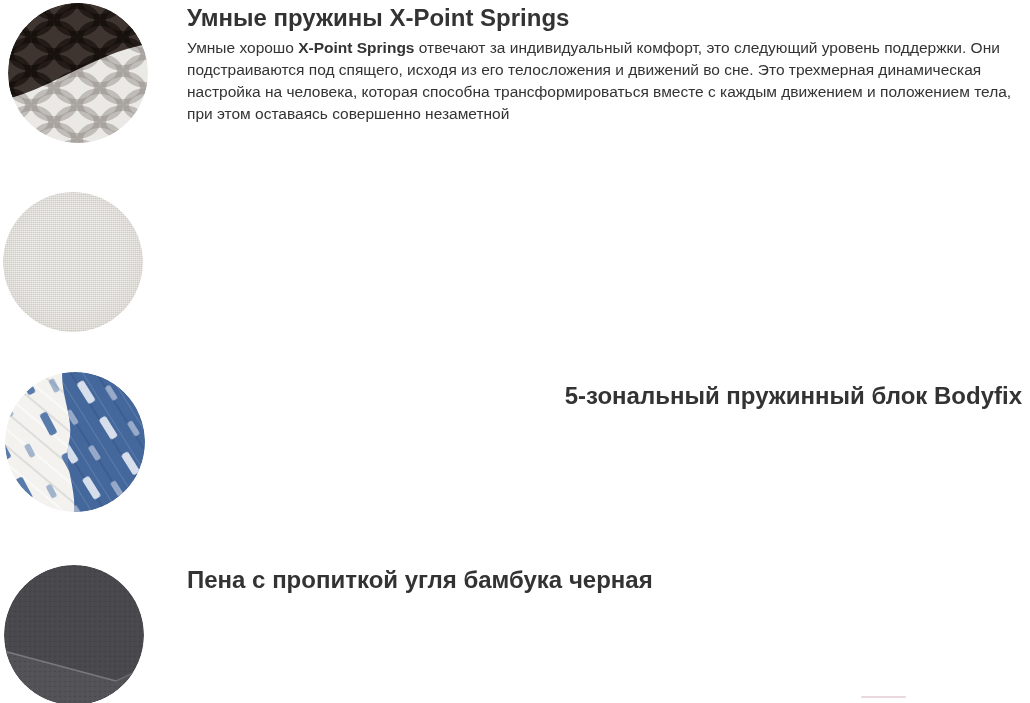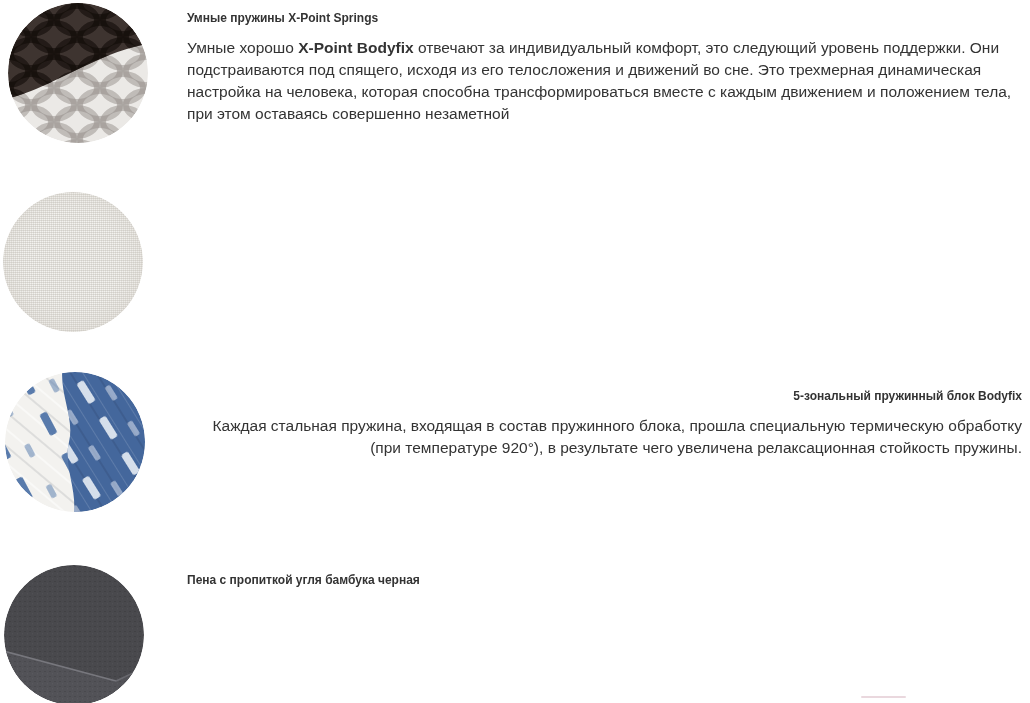--- a/index.html
+++ b/index.html
@@ -14,21 +14,21 @@
   .s1 .circle{top:3px;left:8px;}
   .s2 .circle{top:2px;left:3px;}
   .s3 .circle{top:2px;left:5px;}
   .s4 .circle{top:7px;left:4px;}
   .circle svg{display:block;}
   .text{position:absolute;left:187px;right:8px;color:#333333;}
   .s1 .text{top:7px;}
   .s2 .text{top:7px;}
   .s3 .text{top:15px;text-align:right;}
   .s4 .text{top:11px;}
-  h3.feature-title{margin:0 0 8px 0;font-size:12px;line-height:22px;font-weight:bold;color:#333333;}
+  h3.feature-title{margin:0 0 8px 0;font-size:24px;line-height:22px;font-weight:bold;color:#333333;}
   .text p{margin:0;font-size:15.5px;line-height:22px;color:#333333;}
   .text p b{font-weight:bold;}
   .edge-artifact{position:absolute;left:861px;top:696px;width:45px;height:2px;
      background:#dfc3cc;opacity:.65;border-radius:1px;}
 </style>
 </head>
 <body>
 
 <div class="page">
 
@@ -61,21 +61,21 @@
         <g clip-path="url(#cp1)">
           <rect x="0" y="0" width="140" height="140" fill="#ebe9e6"></rect>
           <rect x="0" y="0" width="140" height="140" fill="url(#p1l)"></rect>
           <path d="M-8 98 Q14 92 28 86 T58 72 T92 56 T126 44 L150 38 L150 -8 L-8 -8 Z" fill="#3e3430"></path>
           <path d="M-8 98 Q14 92 28 86 T58 72 T92 56 T126 44 L150 38 L150 -8 L-8 -8 Z" fill="url(#p1d)"></path>
         </g>
       </svg>
     </div>
     <div class="text">
       <h3 class="feature-title">Умные пружины X-Point Springs</h3>
-      <p><span>Умные хорошо </span><b>X-Point Bodyfix</b><span> отвечают за индивидуальный комфорт, это следующий уровень поддержки. Они подстраиваются под спящего, исходя из его телосложения и движений во сне. Это трехмерная динамическая настройка на человека, которая способна трансформироваться вместе с каждым движением и положением тела, при этом оставаясь совершенно незаметной</span></p>
+      <p><span>Умные хорошо </span><b>X-Point Springs</b><span> отвечают за индивидуальный комфорт, это следующий уровень поддержки. Они подстраиваются под спящего, исходя из его телосложения и движений во сне. Это трехмерная динамическая настройка на человека, которая способна трансформироваться вместе с каждым движением и положением тела, при этом оставаясь совершенно незаметной</span></p>
     </div>
   </section>
 
   <section class="feature s2">
     <div class="circle">
       <svg width="140" height="140" viewBox="0 0 140 140">
         <defs>
           <clipPath id="cp2">
               <circle cx="70" cy="70" r="70"></circle>
             </clipPath>
@@ -126,21 +126,20 @@
           <rect x="0" y="0" width="140" height="140" fill="url(#p3c)"></rect>
           <rect x="0" y="0" width="140" height="140" fill="url(#p3w)"></rect>
           <path d="M58 -8 C53 20 70 45 64 70 C58 95 74 120 68 148 L150 148 L150 -8 Z" fill="#44679c"></path>
           <path d="M58 -8 C53 20 70 45 64 70 C58 95 74 120 68 148 L150 148 L150 -8 Z" fill="url(#p3s)"></path>
           <path d="M58 -8 C53 20 70 45 64 70 C58 95 74 120 68 148 L150 148 L150 -8 Z" fill="url(#p3b)"></path>
         </g>
       </svg>
     </div>
     <div class="text">
       <h3 class="feature-title">5-зональный пружинный блок Bodyfix</h3>
-      <p>Каждая стальная пружина, входящая в состав пружинного блока, прошла специальную термическую обработку (при температуре 920°), в результате чего увеличена релаксационная стойкость пружины.</p>
     </div>
   </section>
 
   <section class="feature s4">
     <div class="circle">
       <svg width="140" height="140" viewBox="0 0 140 140">
         <defs>
           <clipPath id="cp4">
               <circle cx="70" cy="70" r="70"></circle>
             </clipPath>

